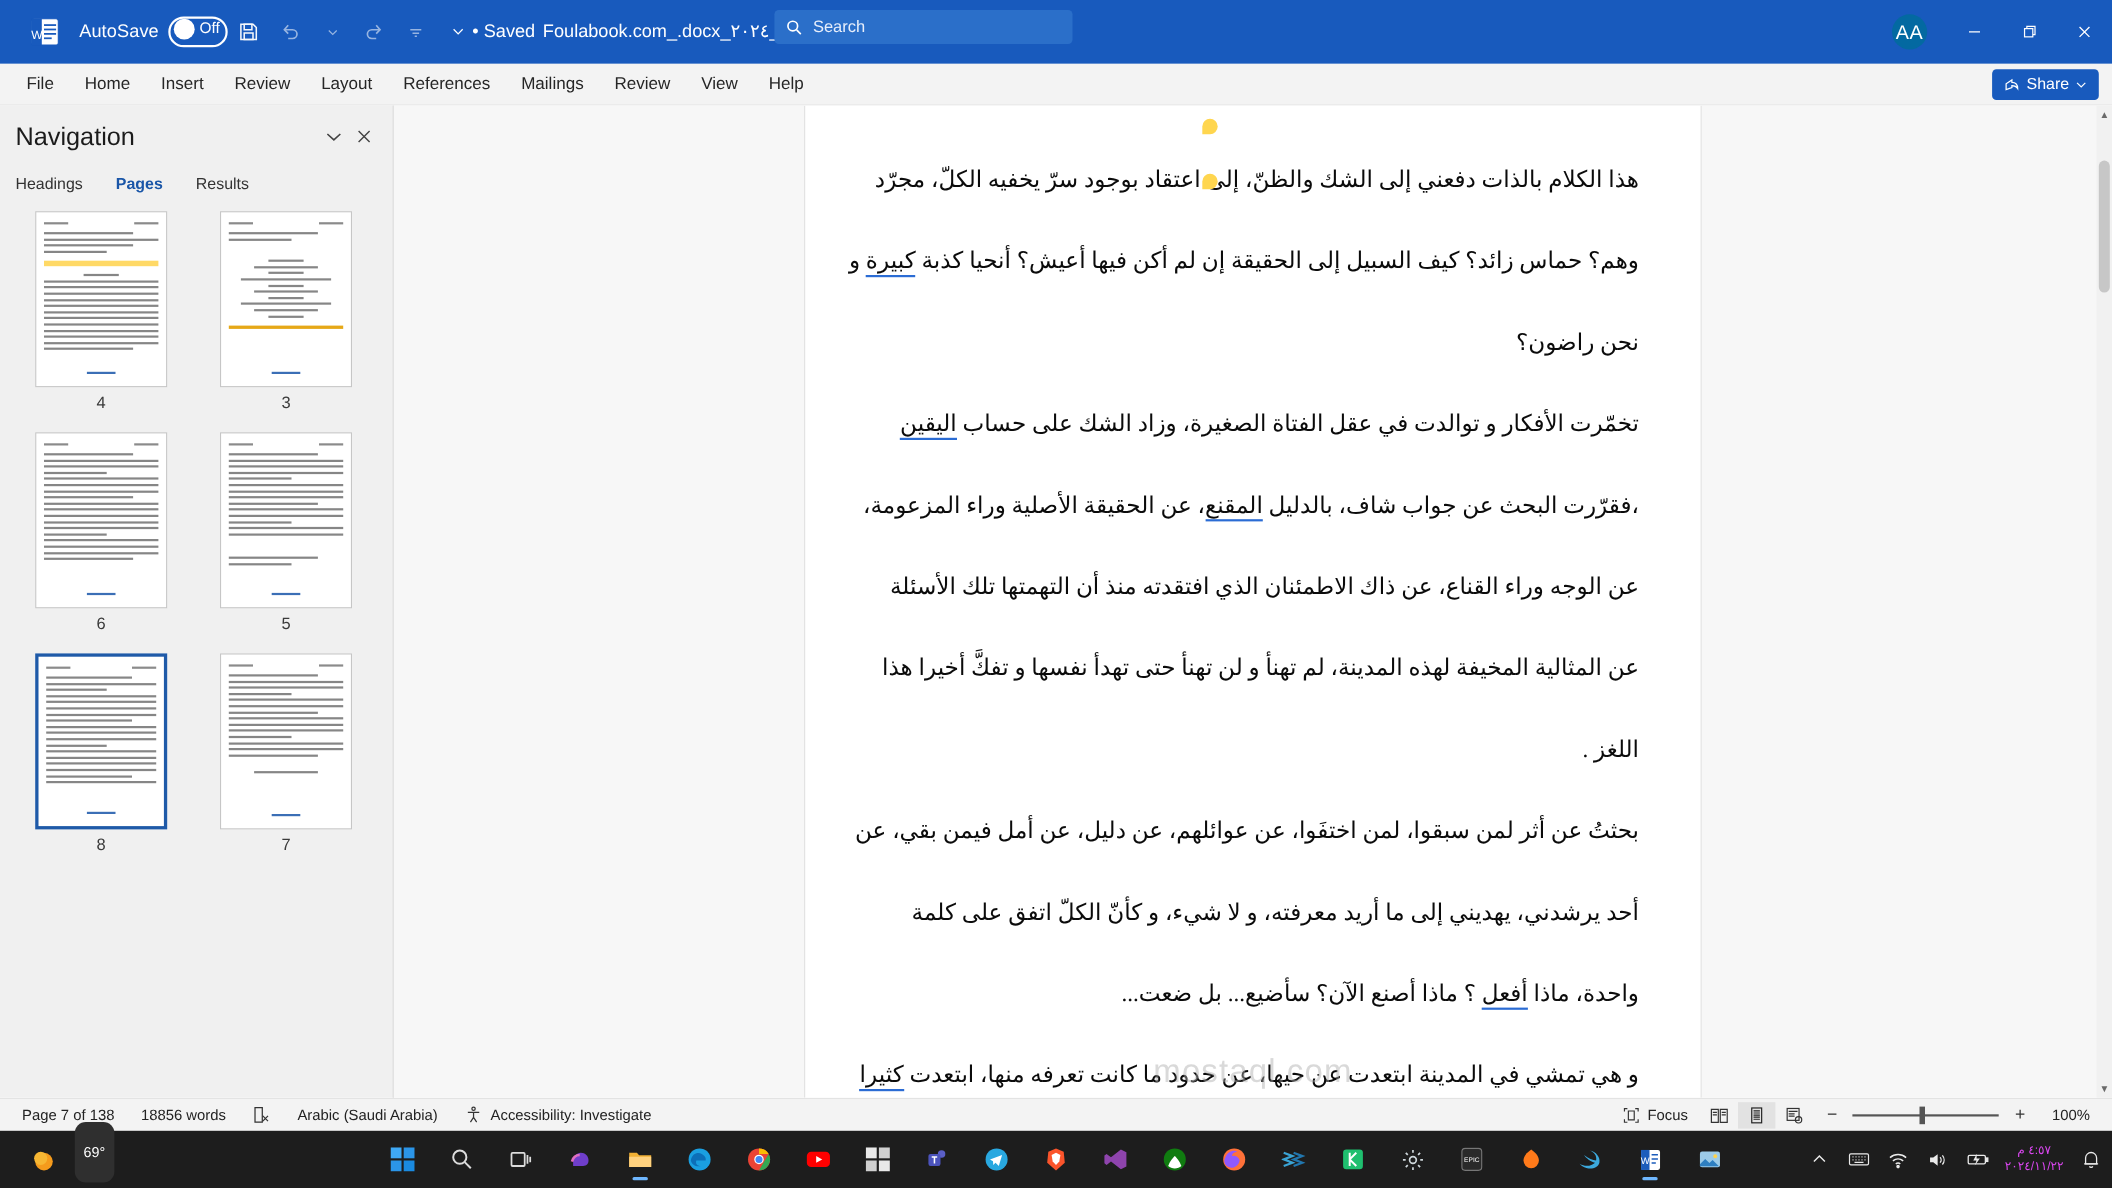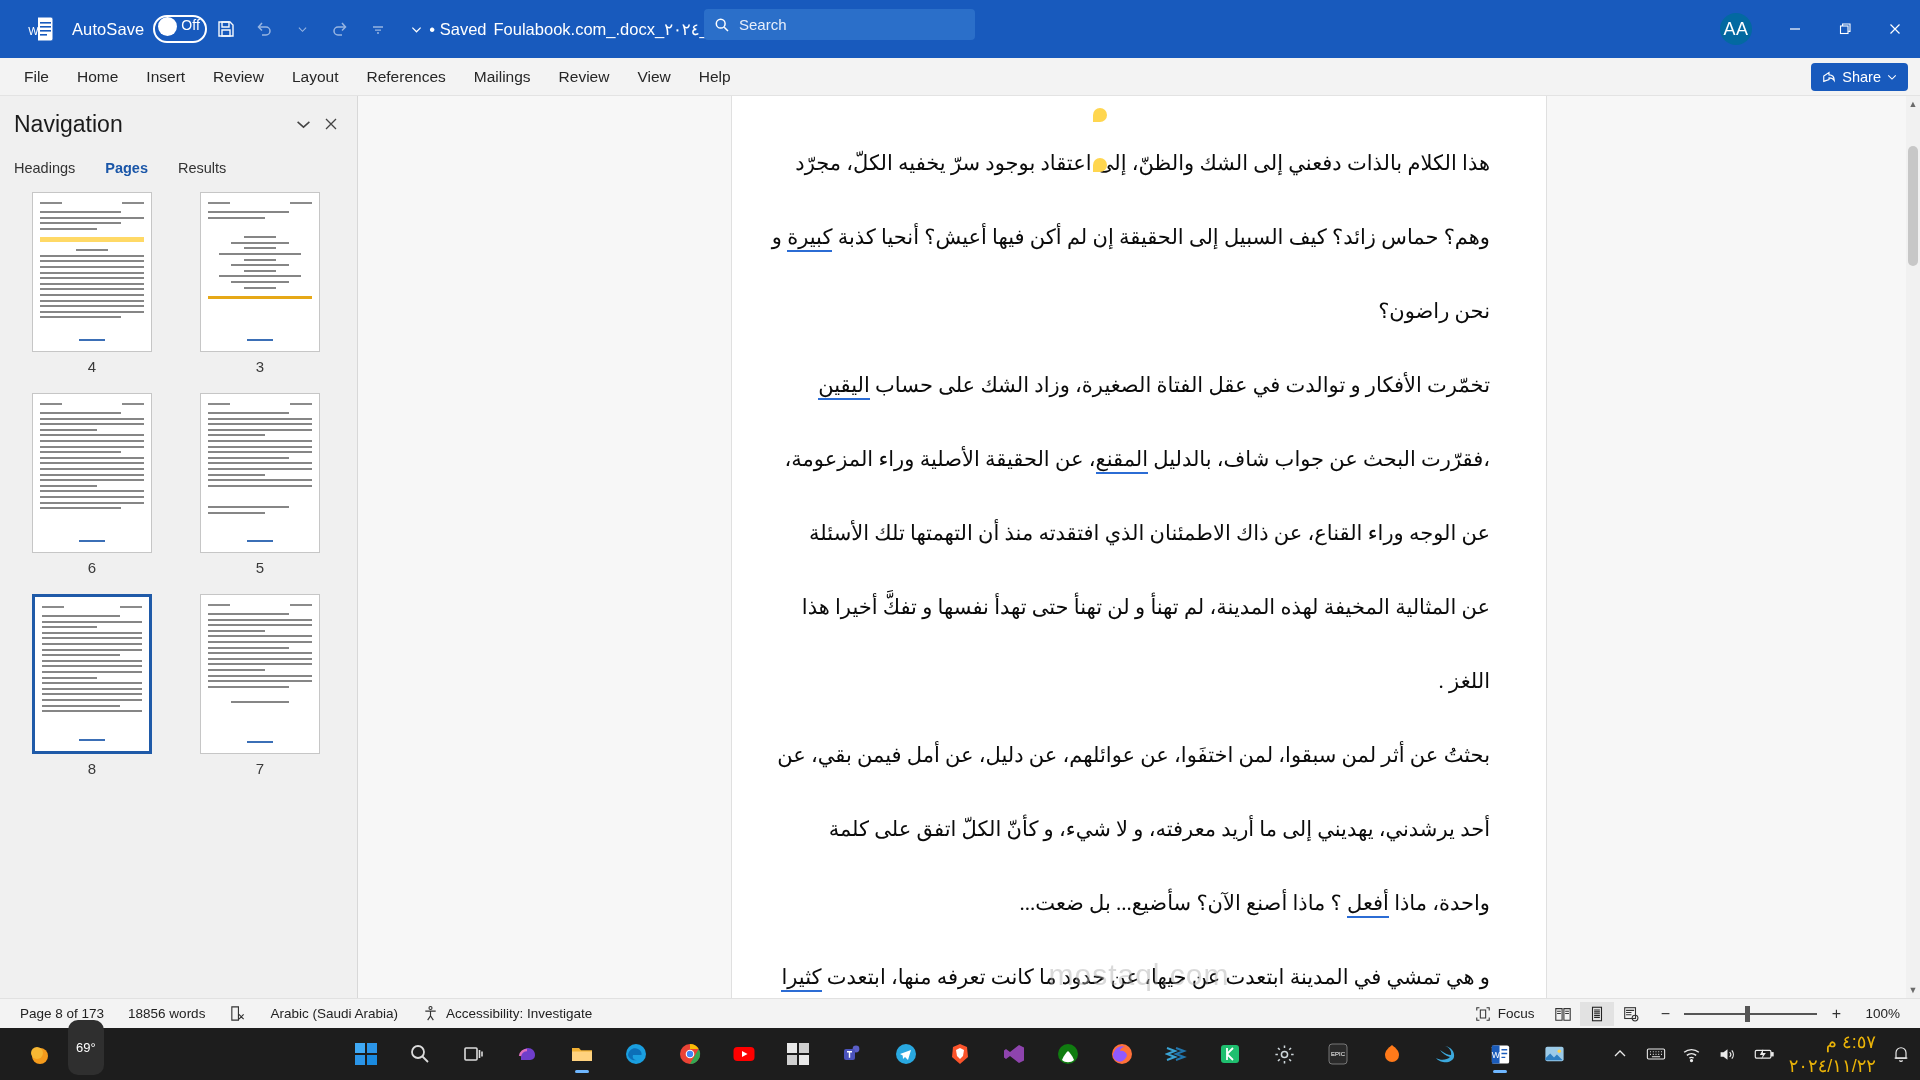--- a/index.html
+++ b/index.html
@@ -187,21 +187,21 @@
     position: relative;
   }
   .tapp .glyph { width: 26px; height: 26px; display:flex; align-items:center; justify-content:center; }
   .tapp.running::after {
     content: ""; position: absolute; bottom: 1px; left: 50%; transform: translateX(-50%);
     width: 14px; height: 3px; border-radius: 2px; background: #6fb7ff;
   }
   .tray {
     position: absolute; right: 8px; display: flex; align-items: center; gap: 14px; color: #eaeaea;
   }
-  .clock { text-align: right; font-size: 18px; line-height: 1.35; color: #eab308; direction: rtl; }
+  .clock { text-align: center; font-size: 11px; line-height: 1.35; color: #d946ef; direction: rtl; }
   .sysicon { width: 22px; height: 22px; display: flex; align-items: center; justify-content: center; color: #eaeaea; }
 </style>
 </head>
 <body>
 
 <div class="app">
 
   <div class="titlebar">
     <div class="word-logo">
       <svg width="30" height="30" viewBox="0 0 30 30">
@@ -543,21 +543,21 @@
 
       <div class="vscroll">
         <div class="arrow" style="top:0">▲</div>
         <div class="thumbbar"></div>
         <div class="arrow" style="bottom:0">▼</div>
       </div>
     </div>
   </div>
 
   <div class="statusbar">
-    <div class="sb-item">Page 8 of 173</div>
+    <div class="sb-item">Page 7 of 138</div>
     <div class="sb-item">18856 words</div>
     <div class="sb-item">
       <svg width="17" height="17" viewBox="0 0 18 18" fill="none" stroke="#333" stroke-width="1.2">
         <path d="M3 2h7l0 14H3z"></path>
           <path d="M10.5 10l5 5M15.5 10l-5 5"></path>
       </svg>
     </div>
     <div class="sb-item">Arabic (Saudi Arabia)</div>
     <div class="sb-item">
       <svg width="17" height="17" viewBox="0 0 18 18" fill="none" stroke="#333" stroke-width="1.2">

